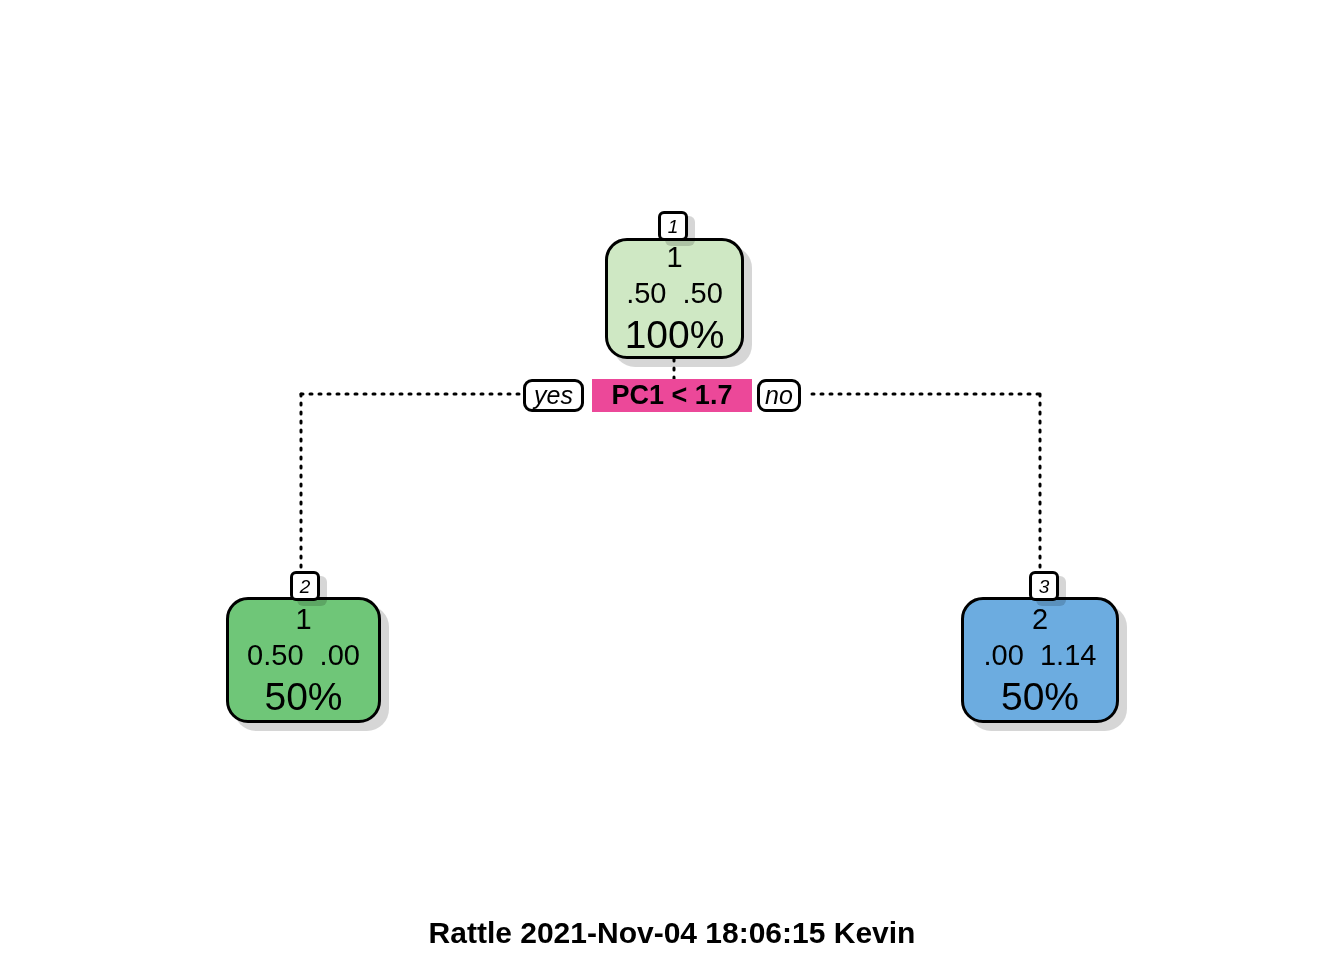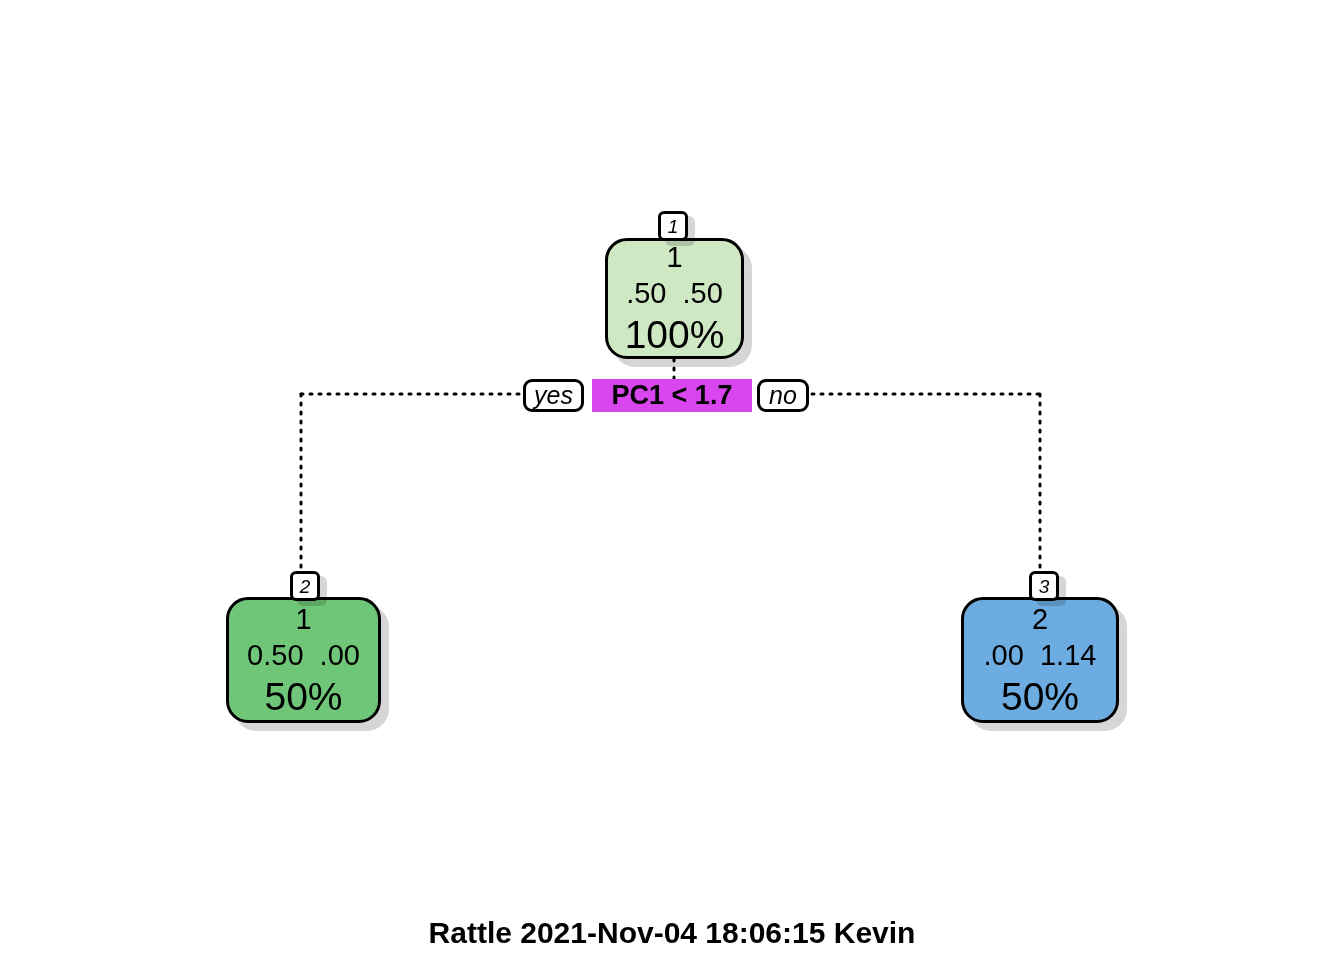--- a/index.html
+++ b/index.html
@@ -117,36 +117,36 @@
     align-items: center;
     justify-content: center;
     font-style: italic;
     font-size: 25px;
     line-height: 1;
     padding: 0 8px;
     height: 33px;
     z-index: 4;
   }
   #label-yes { left: 523px; top: 379px; width: 61px; }
-  #label-no  { left: 757px; top: 379px; width: 52px; }
+  #label-no  { left: 757px; top: 379px; width: 44px; }
 
   
   #split-text {
     position: absolute;
     left: 592px;
     top: 379px;
     width: 160px;
     height: 33px;
     display: flex;
     align-items: center;
     justify-content: center;
     font-weight: bold;
     font-size: 27px;
     line-height: 1;
-    background: #d946ef;
+    background: #ec4899;
     white-space: pre;
     z-index: 4;
     text-align: center;
   }
 
   
   #caption {
     position: absolute;
     left: 0;
     top: 918px;

